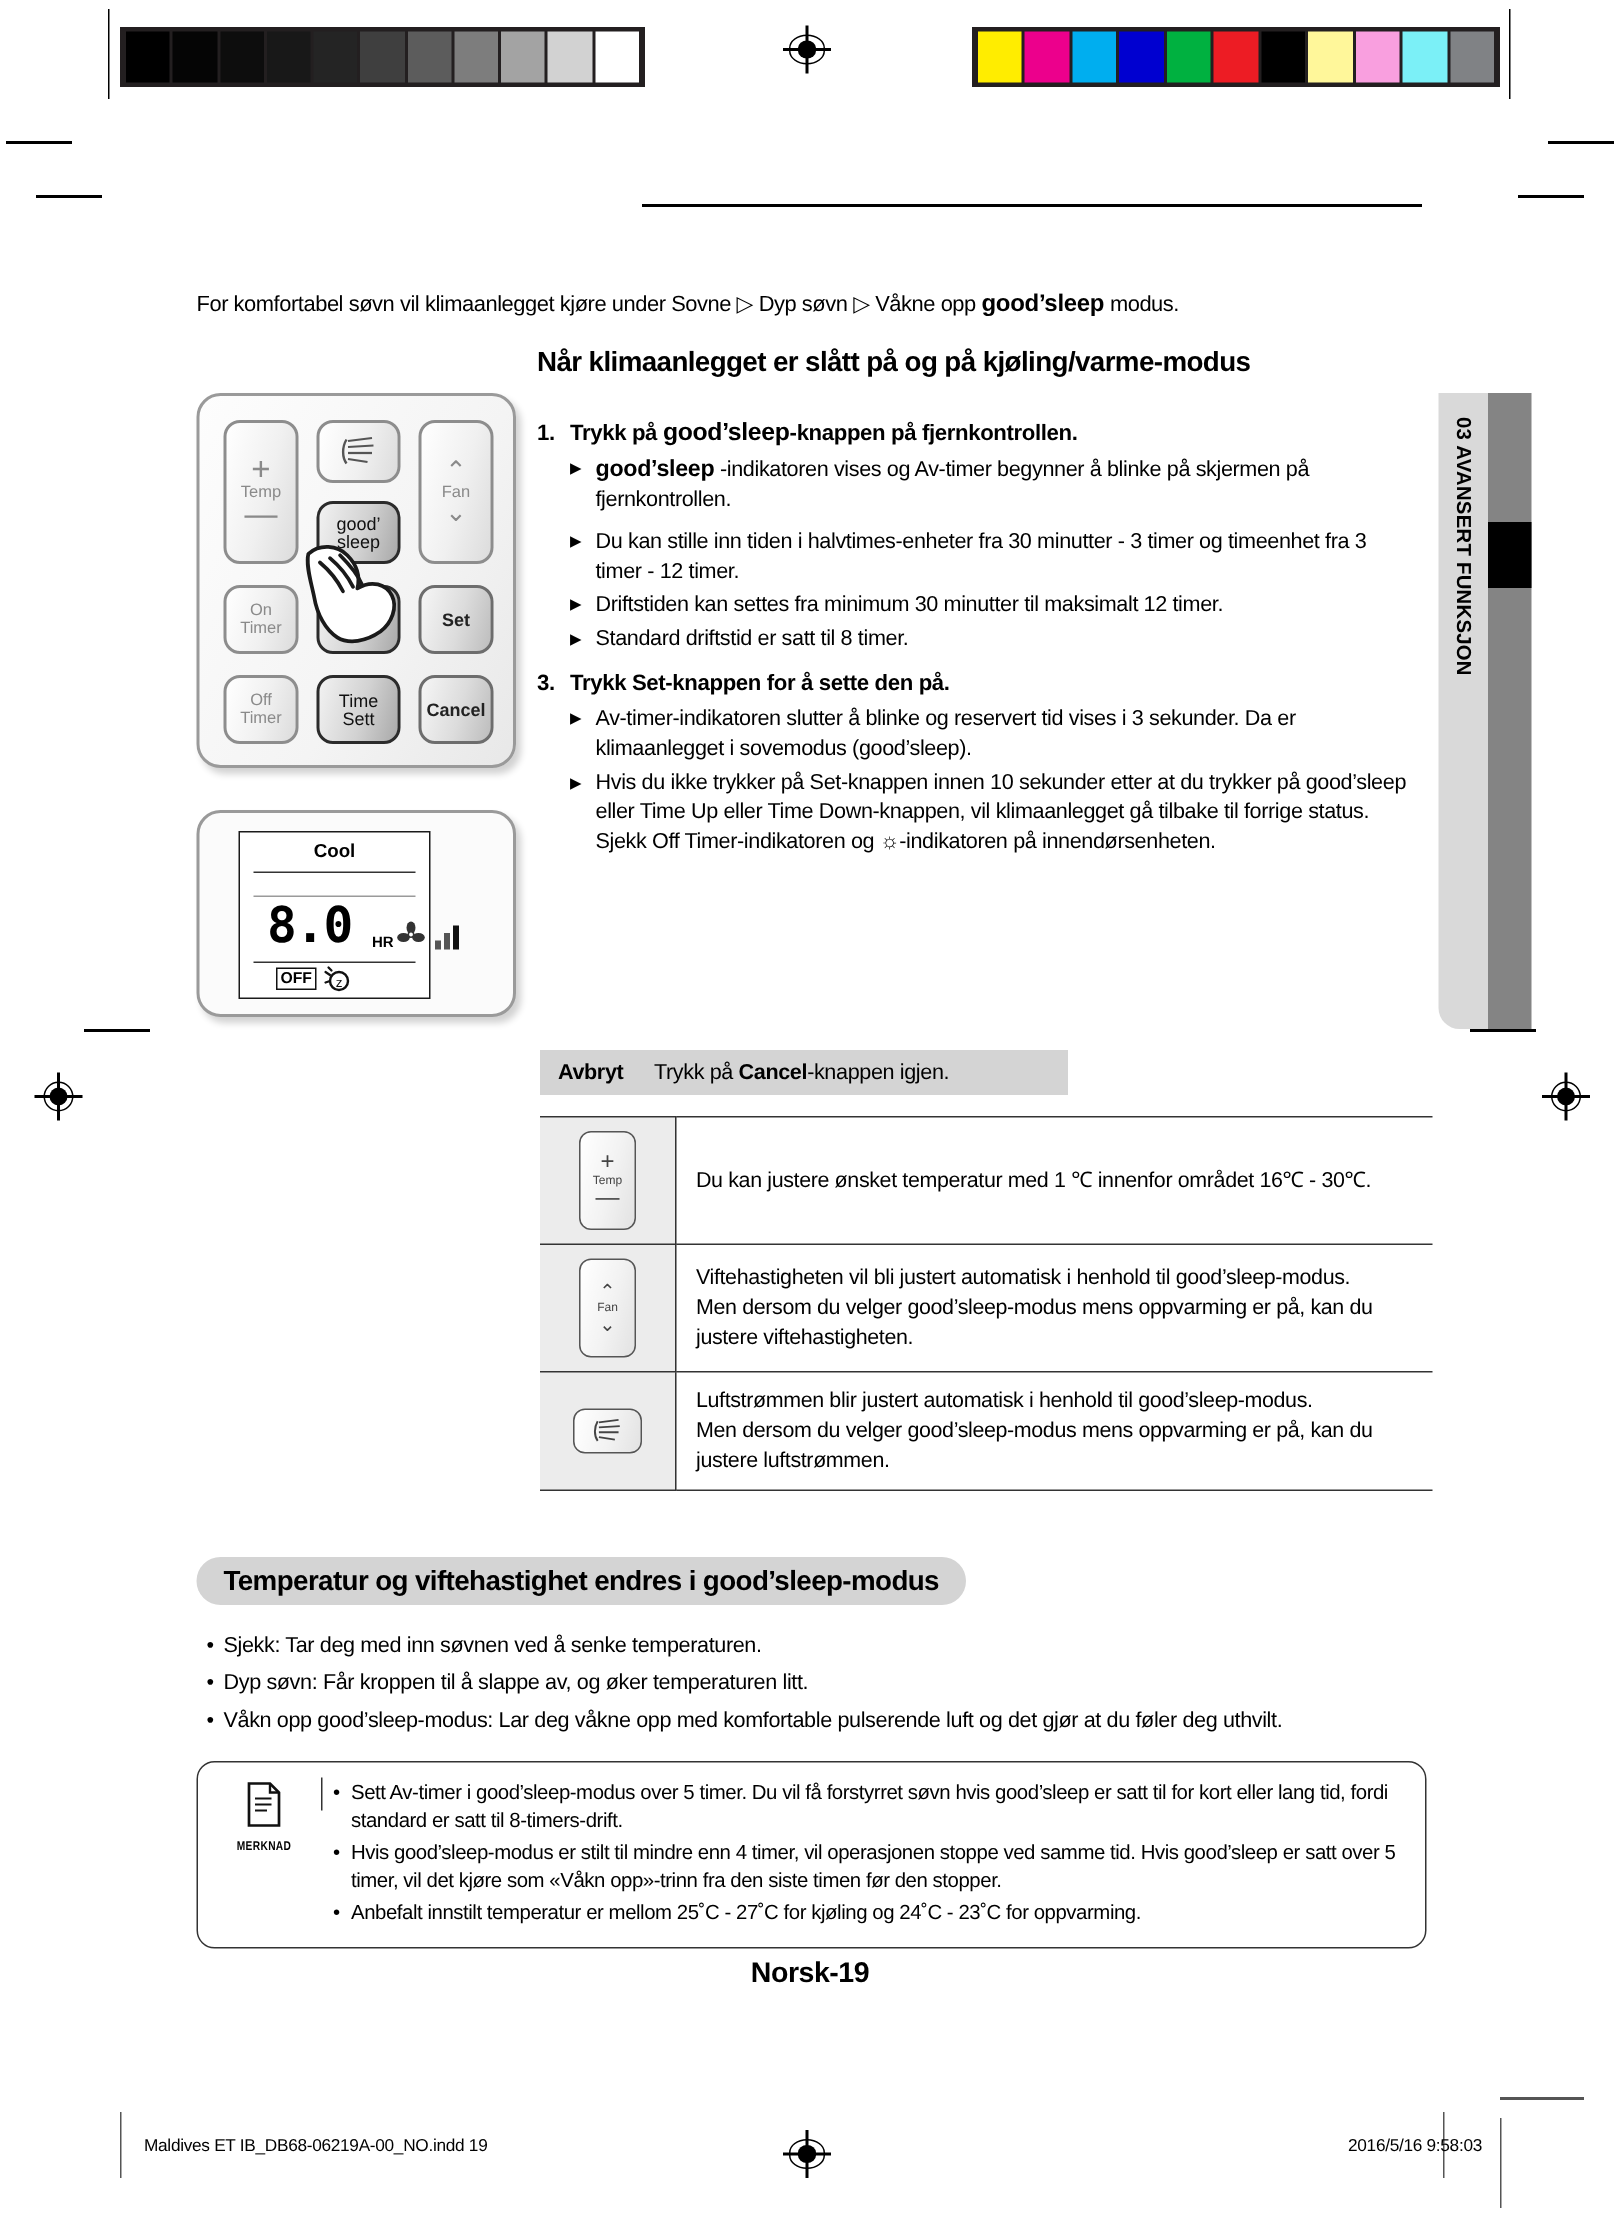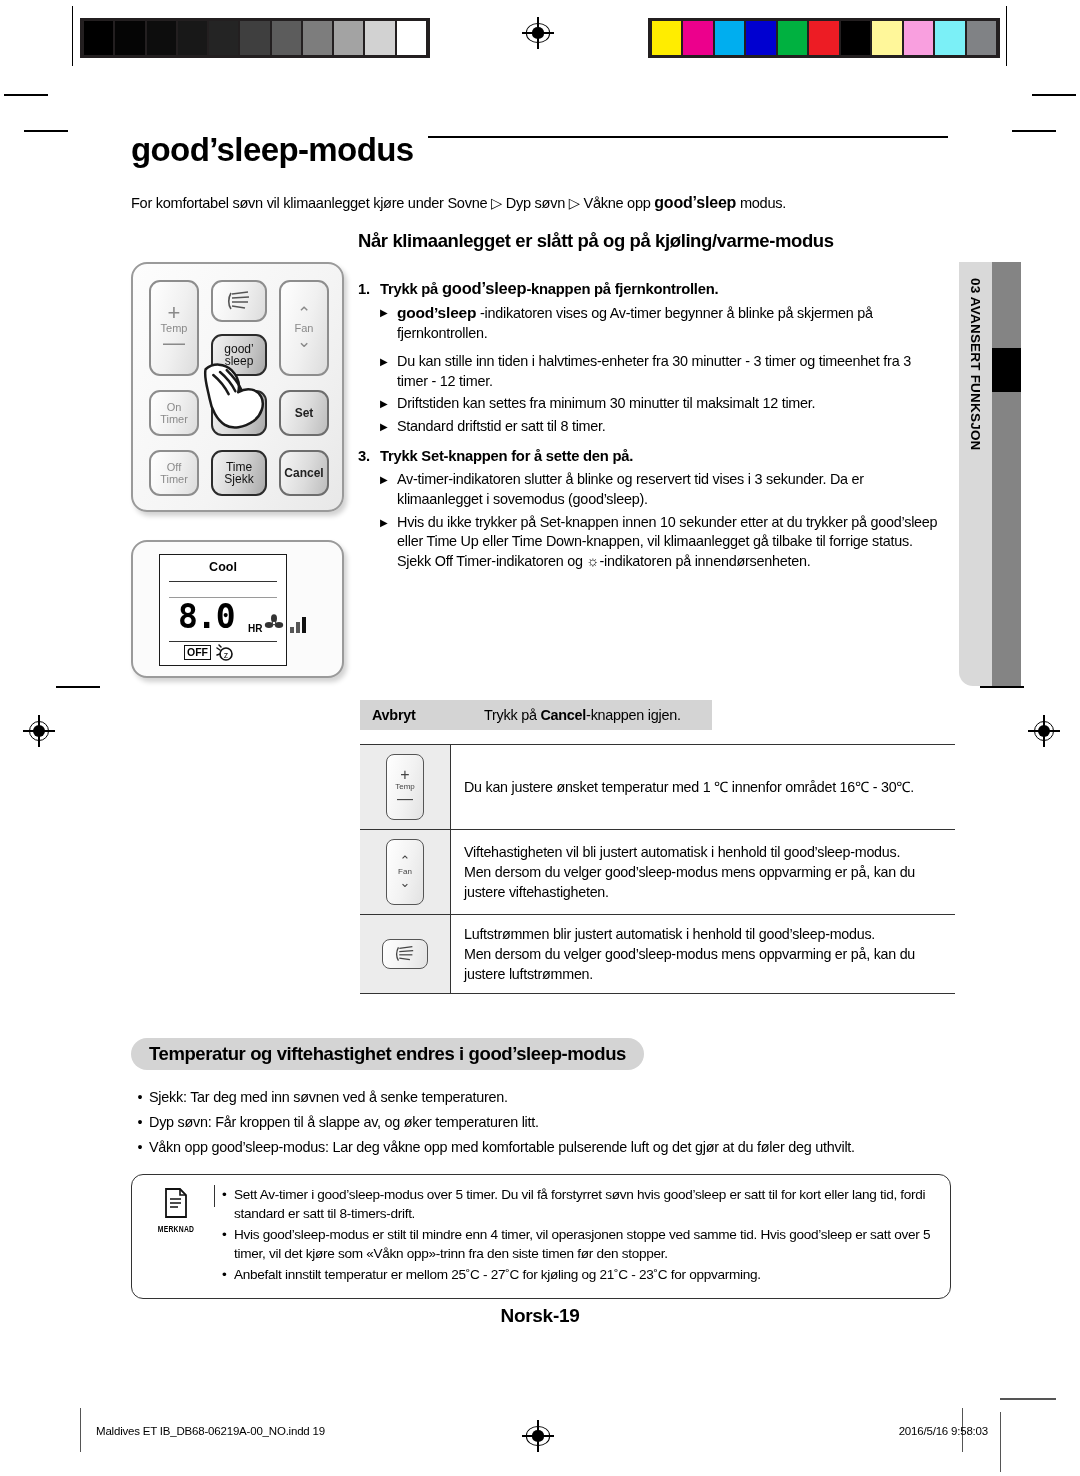--- a/index.html
+++ b/index.html
@@ -166,21 +166,21 @@
     margin: 0 0 3px 22px;
   }
   .bullet-row .tri { width: 17px; flex: 0 0 17px; font-size: 10px; line-height: 20px; }
   .bullet-row .txt { flex: 1; }
   .step-block { margin-bottom: 9px; }
 
   
   .avbryt {
     position: absolute; left: 360px; top: 700px; width: 352px; height: 30px;
     background: #d4d4d4; display: flex; align-items: center;
-    font-size: 14.4px; letter-spacing: -0.25px; gap: 48px;
+    font-size: 14.4px; letter-spacing: -0.25px;
   }
   .avbryt .k { font-weight: bold; padding: 0 0 0 12px; width: 62px; box-sizing: border-box; }
   .avbryt .v { padding-left: 14px; }
 
   
   .ftable {
     position: absolute; left: 360px; top: 744px; width: 595px;
     border-collapse: collapse;
   }
   .ftable td { border-bottom: 1.3px solid #333; vertical-align: middle; }
@@ -323,21 +323,20 @@
       <div class="ring"></div>
       <div class="dot"></div>
   </div>
   <div class="reg-mark" style="left:1029px; top:716px;">
     <div class="vline"></div>
       <div class="hline"></div>
       <div class="ring"></div>
       <div class="dot"></div>
   </div>
 
-  <div class="title">good’sleep-modus</div>
   <div class="title-rule"></div>
 
   <div class="intro">
     <span>For komfortabel søvn vil klimaanlegget kjøre under Sovne </span><span>▷</span><span> Dyp søvn </span><span>▷</span><span> Våkne opp </span><span class="gs" style="font-size:16px;">good’sleep</span><span> modus.</span>
   </div>
 
   <div class="subhead">Når klimaanlegget er slått på og på kjøling/varme-modus</div>
 
   <div class="remote">
     <div class="btn btn-temp">
@@ -378,21 +377,21 @@
     <div class="btn mid btn-set">
       <span class="lbl">Set</span>
     </div>
 
     <div class="btn btn-offtimer">
       <span class="lbl">Off</span>
       <span class="lbl">Timer</span>
     </div>
     <div class="btn dark btn-timedown">
       <span class="lbl">Time</span>
-      <span class="lbl">Sjekk</span>
+      <span class="lbl">Sett</span>
     </div>
     <div class="btn mid btn-cancel">
       <span class="lbl">Cancel</span>
     </div>
   </div>
 
   <svg class="hand" viewBox="0 0 100 100">
     <g fill="#ffffff" stroke="#1a1a1a" stroke-width="2.6" stroke-linejoin="round" stroke-linecap="round">
       <path d="M10 20 C18 13 30 14 37 21 C44 28 46 36 44 44
                C54 38 64 41 68 49 C72 57 68 68 60 74
@@ -559,21 +558,21 @@
       <div class="note-item">
         <span class="d">•</span>
         <span>Sett Av-timer i good’sleep-modus over 5 timer. Du vil få forstyrret søvn hvis good’sleep er satt til for kort eller lang tid, fordi standard er satt til 8-timers-drift.</span>
       </div>
       <div class="note-item">
         <span class="d">•</span>
         <span>Hvis good’sleep-modus er stilt til mindre enn 4 timer, vil operasjonen stoppe ved samme tid. Hvis good’sleep er satt over 5 timer, vil det kjøre som «Våkn opp»-trinn fra den siste timen før den stopper.</span>
       </div>
       <div class="note-item">
         <span class="d">•</span>
-        <span>Anbefalt innstilt temperatur er mellom 25˚C - 27˚C for kjøling og 21˚C - 23˚C for oppvarming.</span>
+        <span>Anbefalt innstilt temperatur er mellom 25˚C - 27˚C for kjøling og 24˚C - 23˚C for oppvarming.</span>
       </div>
     </div>
   </div>
 
   <div class="tabwrap">
     <div class="tab-light"></div>
     <div class="tab-dark"></div>
     <div class="tab-black"></div>
     <div class="tab-text">03  AVANSERT FUNKSJON</div>
   </div>

